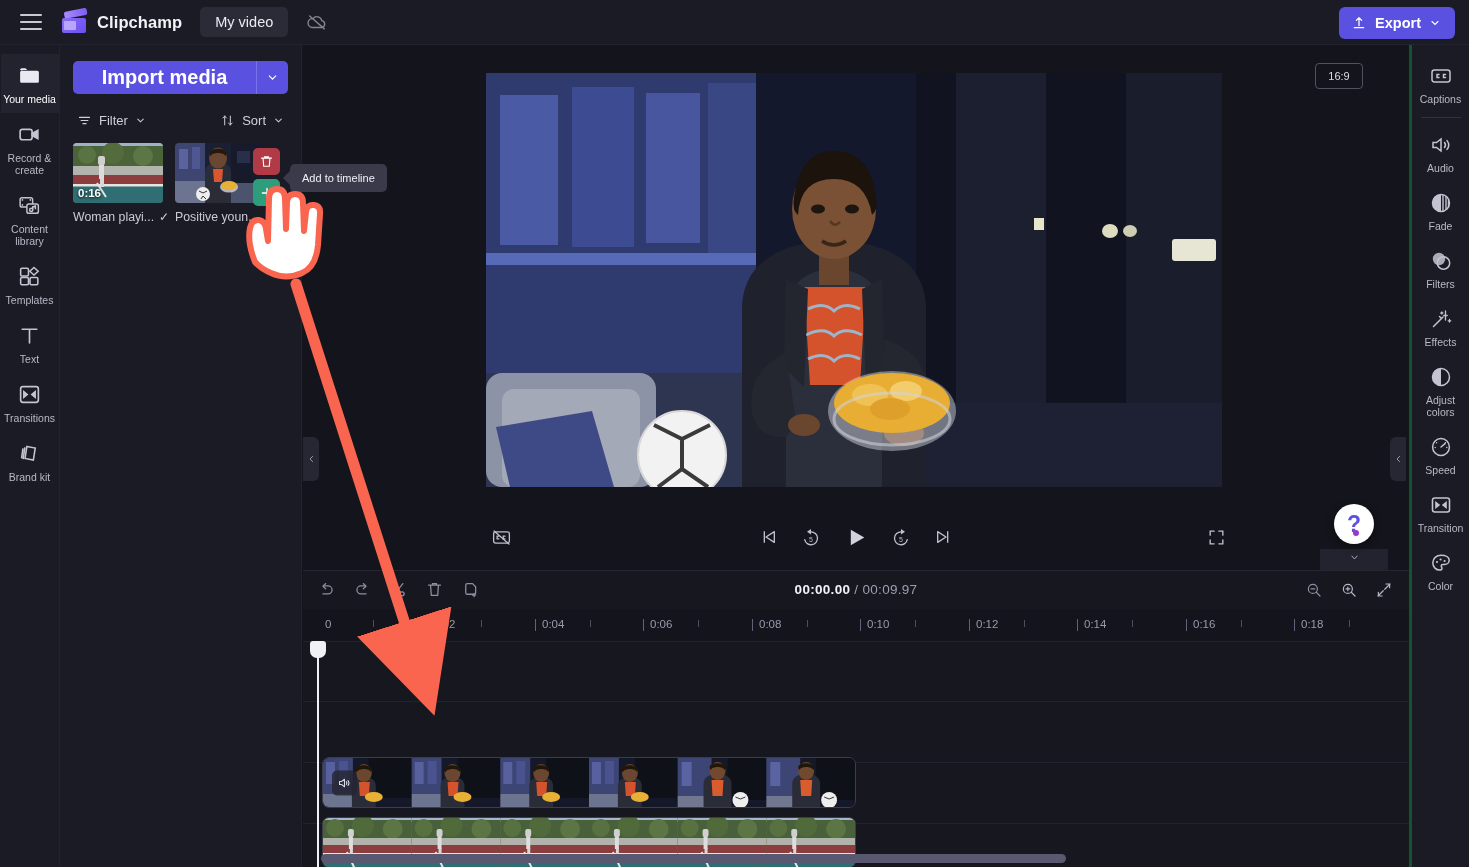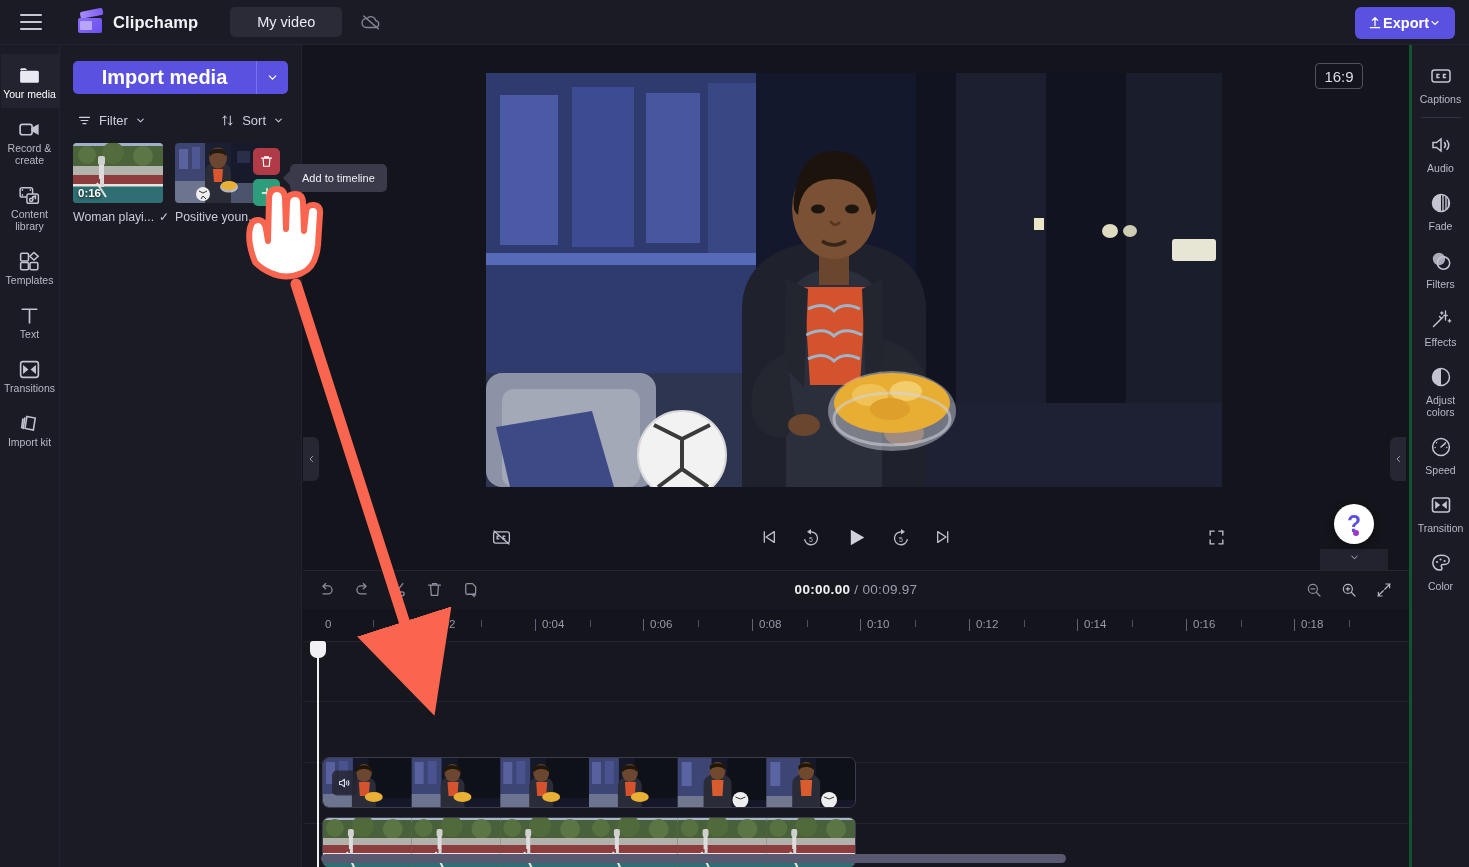--- a/index.html
+++ b/index.html
@@ -17,57 +17,57 @@
     position:absolute; left:0; top:0; width:1469px; height:45px;
     background:#1b1b25; display:flex; align-items:center;
     border-bottom:1px solid #23232f;
   }
   .hamburger{
     width:46px; height:45px; display:flex; flex-direction:column;
     align-items:center; justify-content:center; gap:5px; cursor:pointer;
     margin-left:8px;
   }
   .hamburger span{ display:block; width:22px; height:2px; background:#c9c9d6; border-radius:1px; }
-  .brand{ display:flex; align-items:center; gap:9px; margin-left:24px; }
+  .brand{ display:flex; align-items:center; gap:9px; margin-left:8px; }
   .brand-mark{ position:relative; width:26px; height:21px; }
   .brand-mark .b1{
     position:absolute; left:0; bottom:0; width:24px; height:15px;
     background:linear-gradient(135deg,#8a6cf6,#6c4ff0); border-radius:2px;
   }
   .brand-mark .b2{
     position:absolute; left:2px; bottom:3px; width:12px; height:9px;
     background:#b9a6fb; border-radius:1px;
   }
   .brand-mark .b3{
     position:absolute; left:3px; top:0; width:23px; height:7px;
     background:linear-gradient(90deg,#a88cfa,#7d5df5);
     border-radius:2px; transform:rotate(-11deg); transform-origin:left bottom;
   }
   .brand-name{ font-size:16.5px; font-weight:600; letter-spacing:.1px; color:#f2f2f7; }
   .proj-title{
-    margin-left:32px; height:30px; padding:0 27px; border-radius:5px;
+    margin-left:18px; height:30px; padding:0 15px; border-radius:5px;
     background:#2b2b38; display:flex; align-items:center;
     font-size:14.5px; color:#eaeaf2; cursor:pointer;
   }
   .cloud-off{ margin-left:14px; width:30px; height:30px; display:flex; align-items:center; justify-content:center; cursor:pointer; opacity:.62;}
   .export-btn{
     position:absolute; right:14px; top:7px; height:32px; padding:0 14px 0 12px;
-    background:#5b51e0; border-radius:6px; display:flex; align-items:center; 
+    background:#5b51e0; border-radius:6px; display:flex; align-items:center; gap:8px;
     font-size:14.5px; font-weight:600; color:#fff; cursor:pointer;
   }
 
   
   .rail{
     position:absolute; left:0; top:45px; width:60px; height:822px;
     background:#1b1b25; border-right:1px solid #23232f;
     display:flex; flex-direction:column; align-items:center; padding-top:9px;
   }
   .rail-item{
     width:58px; padding:9px 2px 8px; display:flex; flex-direction:column;
-    align-items:center; cursor:pointer; color:#b9b9c8;
+    align-items:center; gap:5px; cursor:pointer; color:#b9b9c8;
   }
   .rail-item.active{ background:#23232f; color:#fff; }
   .rail-label{ font-size:10.5px; line-height:12px; text-align:center; }
 
   
   .panel{
     position:absolute; left:60px; top:45px; width:242px; height:822px;
     background:#1b1b25; border-right:1px solid #23232f; padding:16px 13px 0;
   }
   .import-row{ display:flex; height:33px; }
@@ -119,21 +119,21 @@
   }
 
   
   .stage{
     position:absolute; left:303px; top:45px; width:1106px; height:525px;
     background:#14141c;
   }
   .ratio-chip{
     position:absolute; right:46px; top:18px; width:48px; height:26px;
     border:1px solid #51515f; border-radius:4px; display:flex;
-    align-items:center; justify-content:center; font-size:15px; color:#dcdce6;
+    align-items:center; justify-content:center; font-size:11px; color:#dcdce6;
     cursor:pointer;
   }
   .video{
     position:absolute; left:183px; top:28px; width:736px; height:414px;
     overflow:hidden; background:#0a0a12;
   }
   .pctrl{
     position:absolute; left:0; top:470px; width:1106px; height:44px;
     display:flex; align-items:center;
   }
@@ -327,21 +327,21 @@
         <path d="M11 12L5.8 7.6v8.8zM13 12l5.2-4.4v8.8z" fill="#c3c3d2"></path>
       </svg>
       <div class="rail-label">Transitions</div>
     </div>
 
     <div class="rail-item">
       <svg width="25" height="25" viewBox="0 0 24 24" fill="none" stroke="#c3c3d2" stroke-width="1.5">
         <path d="M9.5 5.2l8 1.6-1.8 11.5-8-1.6z"></path>
         <path d="M7.6 6.2l-1.7 11.3M5.7 7.1L4.4 16.6"></path>
       </svg>
-      <div class="rail-label">Import kit</div>
+      <div class="rail-label">Brand kit</div>
     </div>
   </div>
 
   <div class="panel">
 
     <div class="import-row">
       <div class="import-btn">Import media</div>
       <div class="import-caret">
         <svg width="13" height="13" viewBox="0 0 24 24" fill="none" stroke="#fff" stroke-width="2.2" stroke-linecap="round">
           <path d="M6 9l6 6 6-6"></path>

